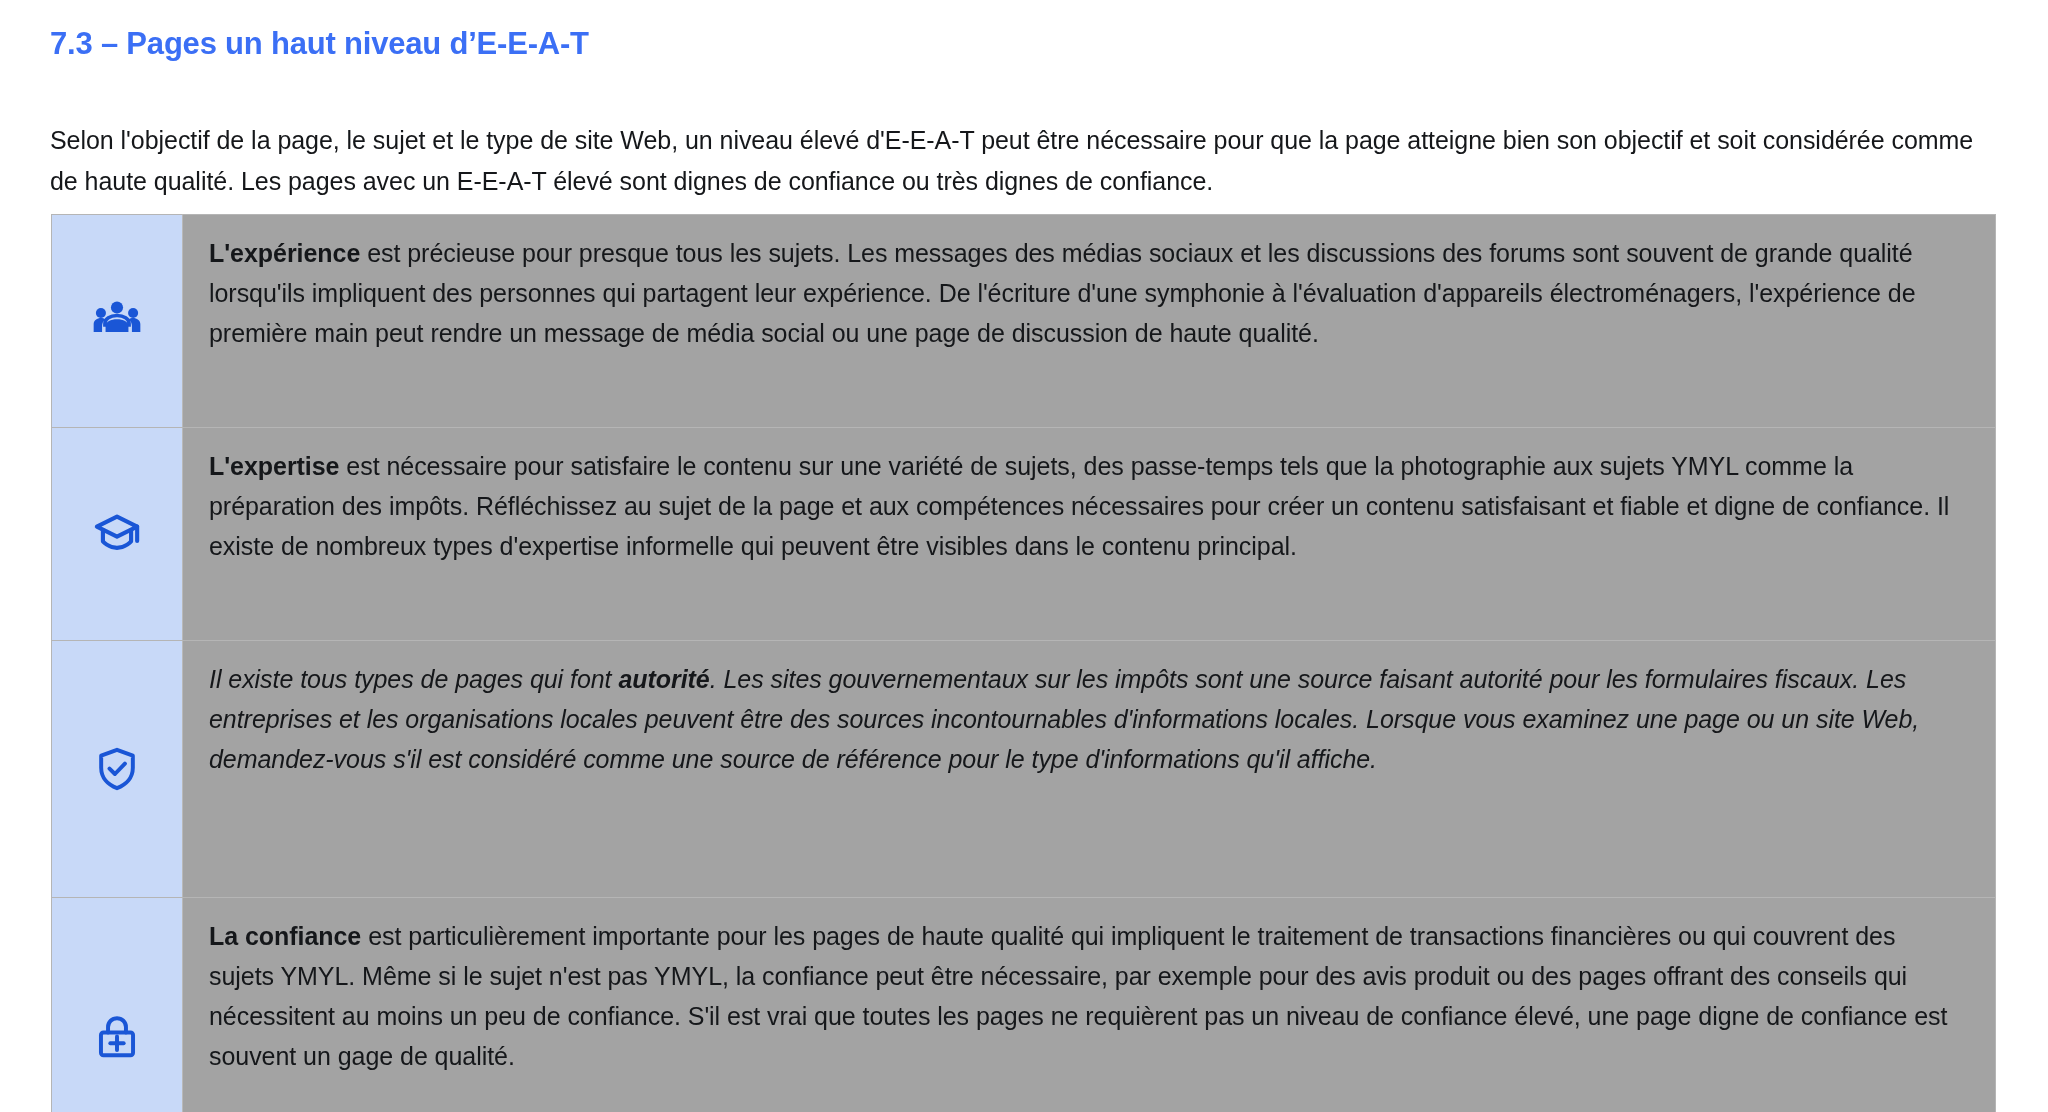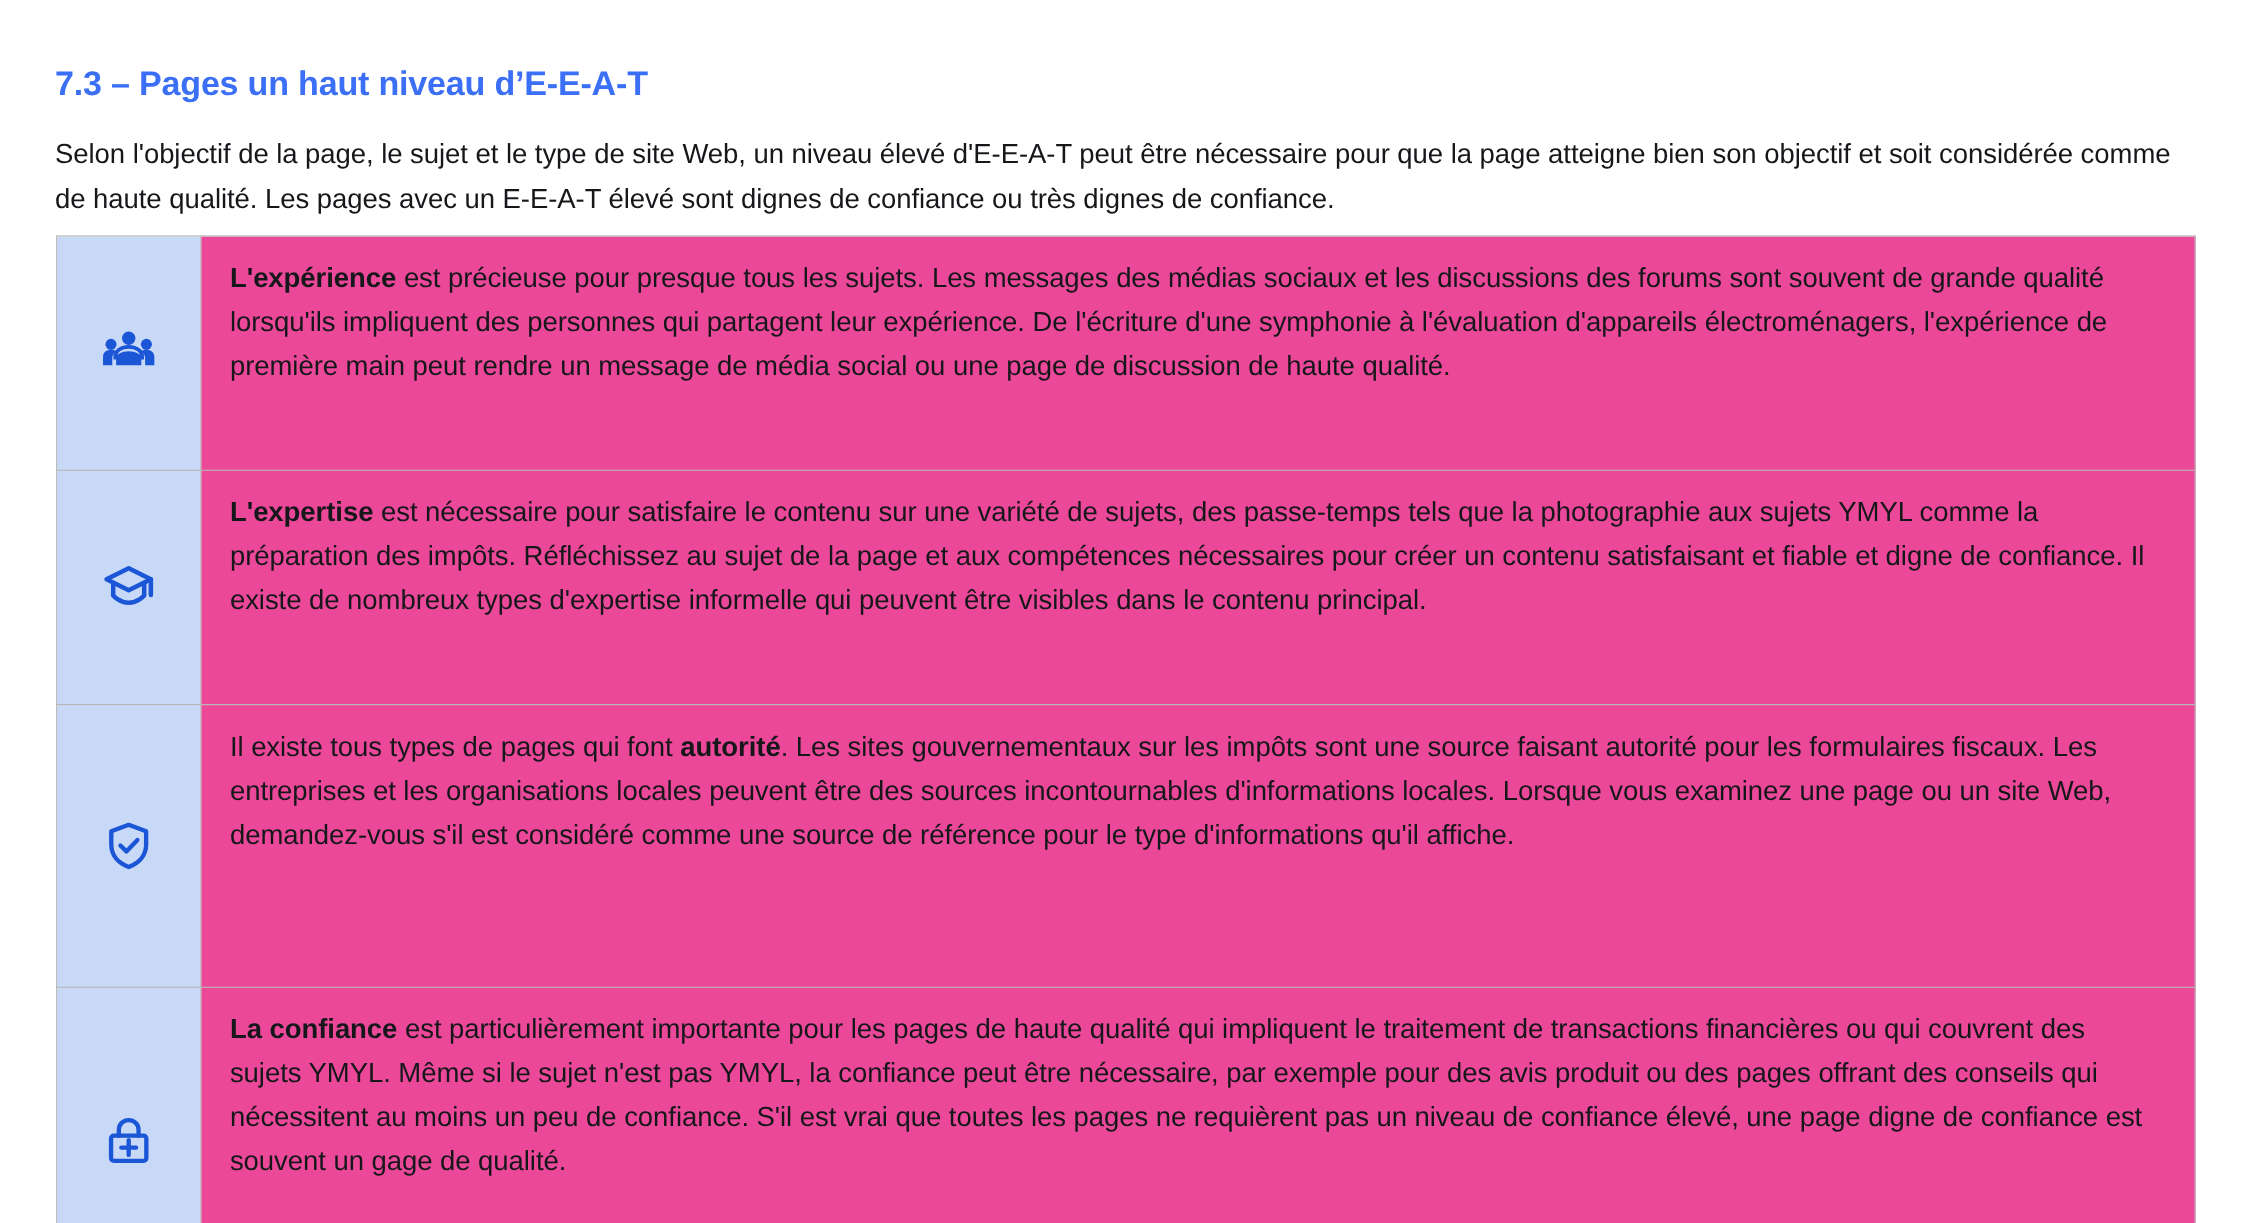--- a/index.html
+++ b/index.html
@@ -25,21 +25,20 @@
   
   .section-heading {
     position: absolute;
     left: 50px;
     top: 26px;
     font-size: 31px;
     font-weight: 700;
     letter-spacing: -0.2px;
     color: #3b6ff5;
     white-space: nowrap;
-    margin-top: 32px;
   }
 
   
   .intro {
     position: absolute;
     left: 50px;
     top: 95px;
     width: 1950px;
     font-size: 25px;
     line-height: 41px;
@@ -70,41 +69,41 @@
     text-align: center;
     vertical-align: middle;
     border-right: 1px solid #b9b9b9;
   }
   td.text-cell {
     padding: 18px 30px 22px 26px;
     font-size: 25px;
     line-height: 40px;
     color: #15171a;
     letter-spacing: -0.05px;
-    background: #ec4899;
+    background: #a3a3a3;
   }
   .text-cell b,
   .text-cell strong {
     font-weight: 700;
   }
   .icon-wrap {
     display: flex;
     align-items: center;
     justify-content: center;
     width: 100%;
     height: 100%;
   }
   .icon-wrap svg {
     display: block;
   }
 
   
   tr.row-0 td { height: 172px; }
   tr.row-1 td { height: 172px; }
-  tr.row-2 td { height: 216px; }
+  tr.row-2 td { height: 216px; font-style: italic; }
   tr.row-3 td { height: 238px; }
 </style>
 </head>
 <body>
 
 <div class="page">
 
   <div class="section-heading">7.3 – Pages un haut niveau d’E-E-A-T</div>
 
   <p class="intro">Selon l'objectif de la page, le sujet et le type de site Web, un niveau élevé d'E-E-A-T peut être nécessaire pour que la page atteigne bien son objectif et soit considérée comme de haute qualité. Les pages avec un E-E-A-T élevé sont dignes de confiance ou très dignes de confiance.</p>

